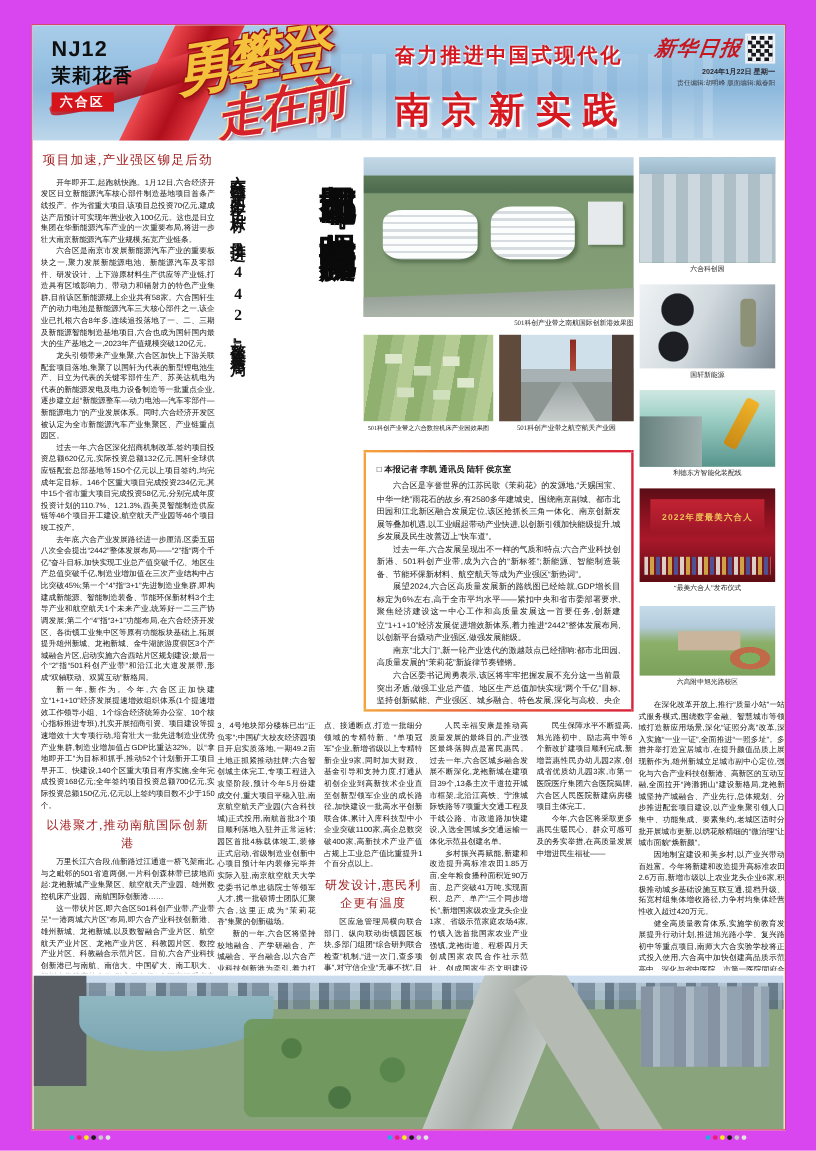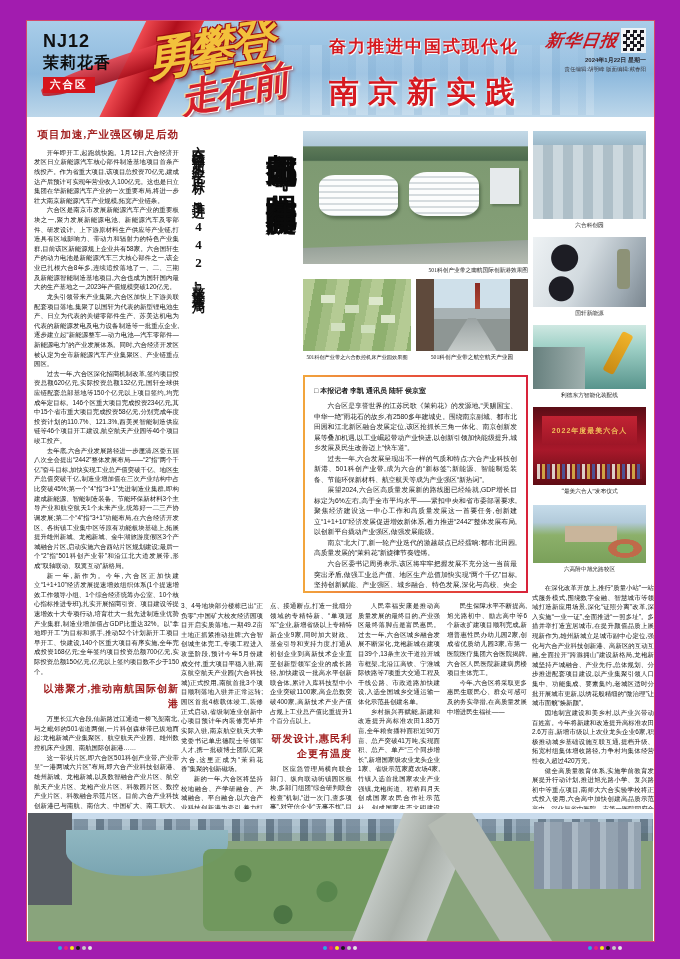--- a/index.html
+++ b/index.html
@@ -1,17 +1,17 @@
 <!DOCTYPE html>
 <html><head>
 <meta charset="utf-8">
 <style>
   * { box-sizing: border-box; margin: 0; padding: 0; }
   body { background:#ffffff; font-family:"Liberation Sans", sans-serif; }
-  .page { position:relative; width:680px; height:959px; background:#a21caf; overflow:hidden; }
+  .page { position:relative; width:680px; height:959px; background:#d946ef; overflow:hidden; }
 
   
   .frame { position:absolute; left:26px; top:20px; width:629px; height:922px;
            border:1px solid #d4486b; background:#fff; overflow:hidden; }
 
   
   .banner { position:absolute; left:0; top:0; right:0; height:96px; overflow:hidden;
             background:linear-gradient(180deg,#a9cde9 0%,#8db9dd 55%,#bdd7ea 100%); }
   .skyline { position:absolute; right:60px; top:24px; width:330px; height:70px; opacity:.35;
              background:repeating-linear-gradient(90deg, rgba(255,255,255,.5) 0 12px,
@@ -59,21 +59,21 @@
             color:#0a0a0a; letter-spacing:1px; font-family:"Liberation Serif", serif; }
   .hkicker { position:absolute; left:8px; top:6px; height:470px; writing-mode:vertical-rl;
              text-orientation:upright; font-size:13px; line-height:1.3; font-weight:700;
              color:#101010; letter-spacing:3px; font-family:"Liberation Serif", serif; }
 
   
   .col { position:absolute; overflow:hidden; font-size:6.4px; line-height:1.5;
          text-align:justify; color:#141414; }
   .col p { text-indent:2em; }
   .col p.cont { text-indent:0; }
-  .subhead { font-size:10px; font-weight:700; color:#a01d1d; text-align:right;
+  .subhead { font-size:10px; font-weight:400; color:#a01d1d; text-align:center;
              text-indent:0 !important; margin:5px 0 3px; letter-spacing:1px;
              font-family:"Liberation Serif", serif; }
   .subhead.first { margin-top:0; margin-bottom:5px; font-size:10.5px; }
   #col-left  { left:7px;  top:106px; width:145px; height:684px; }
   #col-c2 { left:154px; top:580px; width:82px; height:208px; }
   #col-c3 { left:243px; top:580px; width:82px; height:208px; }
   #col-c4 { left:331px; top:580px; width:82px; height:208px; }
   #col-c5 { left:420px; top:580px; width:80px; height:208px; }
   #col-rail { left:505px; top:562px; width:122px; height:226px; }
 

